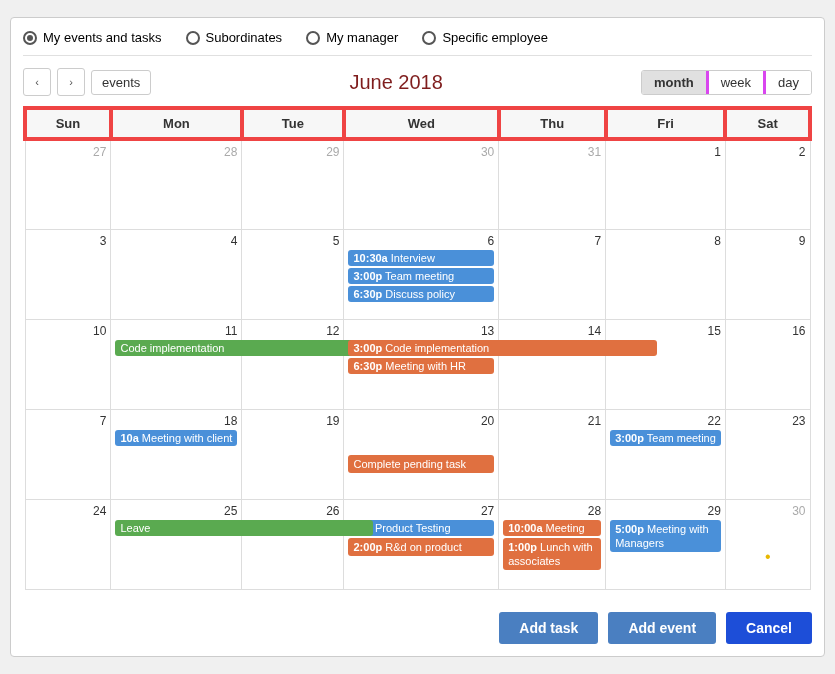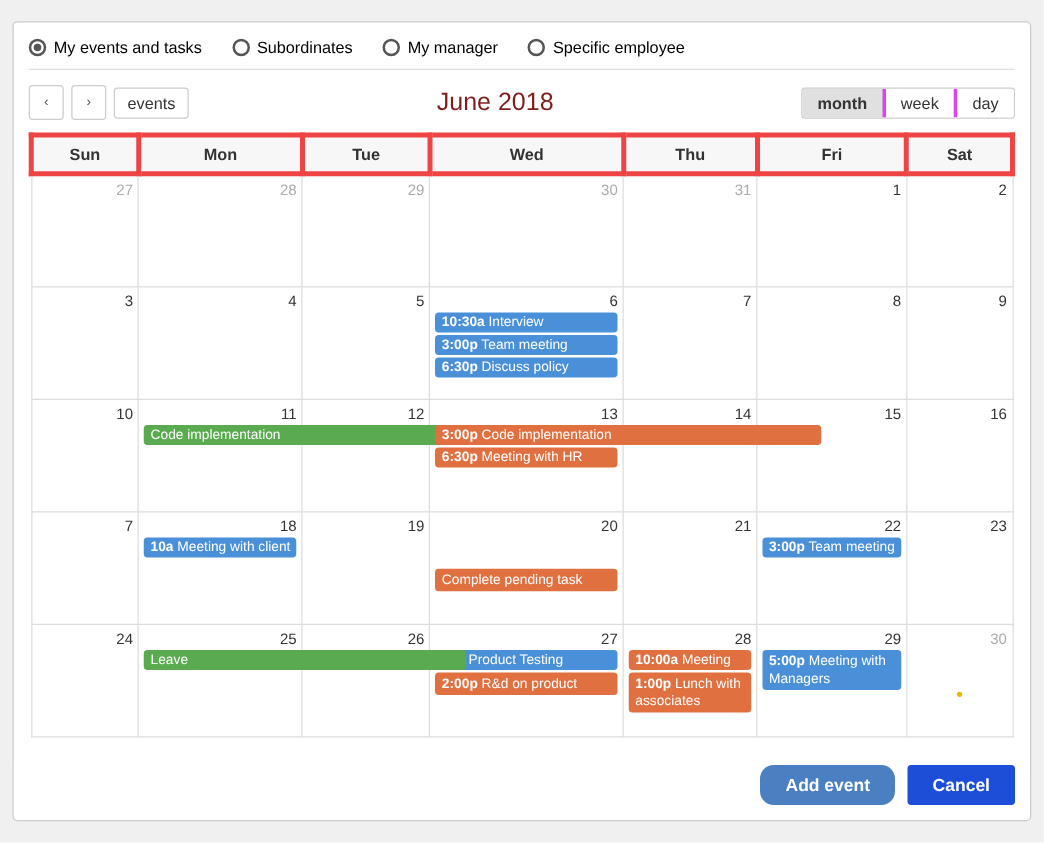--- a/index.html
+++ b/index.html
@@ -34,21 +34,21 @@
     .event { border-radius: 3px; padding: 2px 5px; margin-bottom: 2px; font-size: 11px; color: #fff; white-space: nowrap; overflow: hidden; text-overflow: ellipsis; cursor: pointer; }
     .event.blue { background: #4a90d9; }
     .event.orange { background: #e07040; }
     .event.green { background: #5aaa50; }
     .event-time { font-weight: bold; }
 
     
     .footer { display: flex; justify-content: flex-end; gap: 10px; margin-top: 12px; padding-top: 10px; }
     .btn-action { padding: 8px 20px; border: none; border-radius: 3px; cursor: pointer; font-size: 14px; color: #fff; font-weight: bold; }
     .btn-add-task { background: #4a7fc1; }
-    .btn-add-event { background: #4a7fc1; border-radius: 11px; }
+    .btn-add-event { background: #4a7fc1; }
     .btn-cancel { background: #1d4ed8; color: #fff; }
 
     .yellow-dot { color: #e8b800; font-size: 16px; }
   </style>
 </head>
 <body>
 
 <div class="calendar-container">
 
   <div class="filter-row">
@@ -231,17 +231,18 @@
         </td>
         <td>
           <div class="day-num">30</div>
           <div style="text-align:center; margin-top: 30px;"><span class="yellow-dot">•</span></div>
         </td>
       </tr>
     </tbody>
   </table>
 
   <div class="footer">
+    <button class="btn-action btn-add-task">Add task</button>
     <button class="btn-action btn-add-event">Add event</button>
     <button class="btn-action btn-cancel">Cancel</button>
   </div>
 
 </div>
 
 </body></html>

